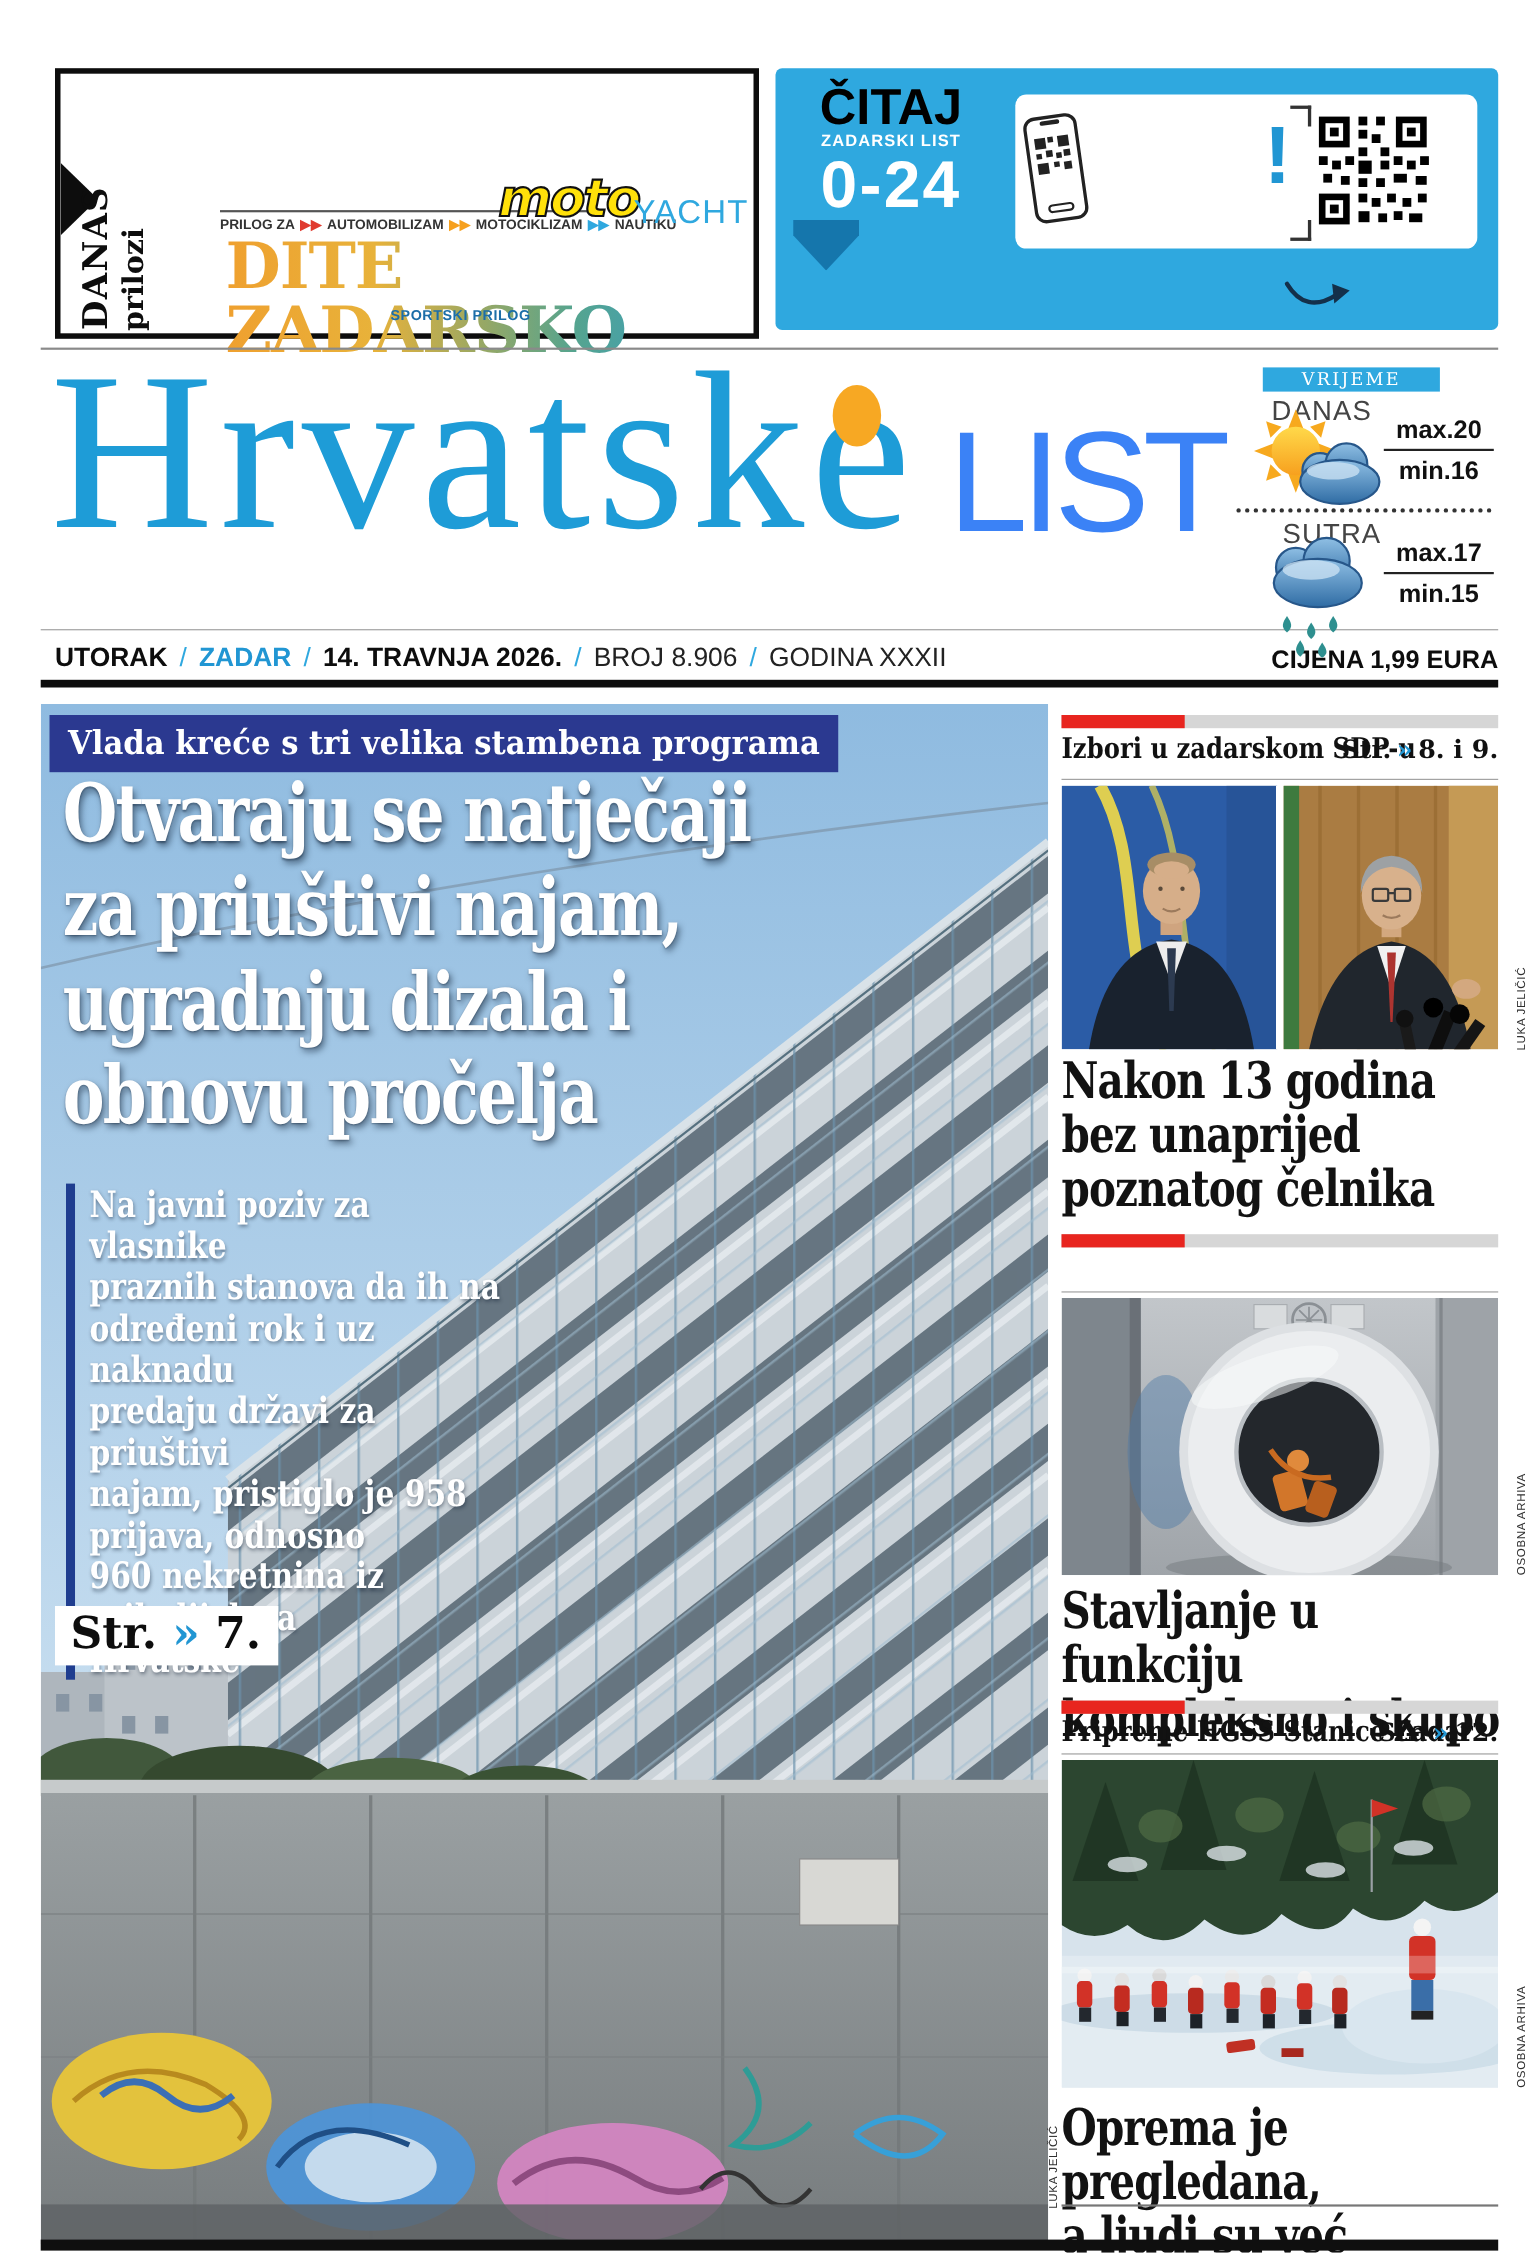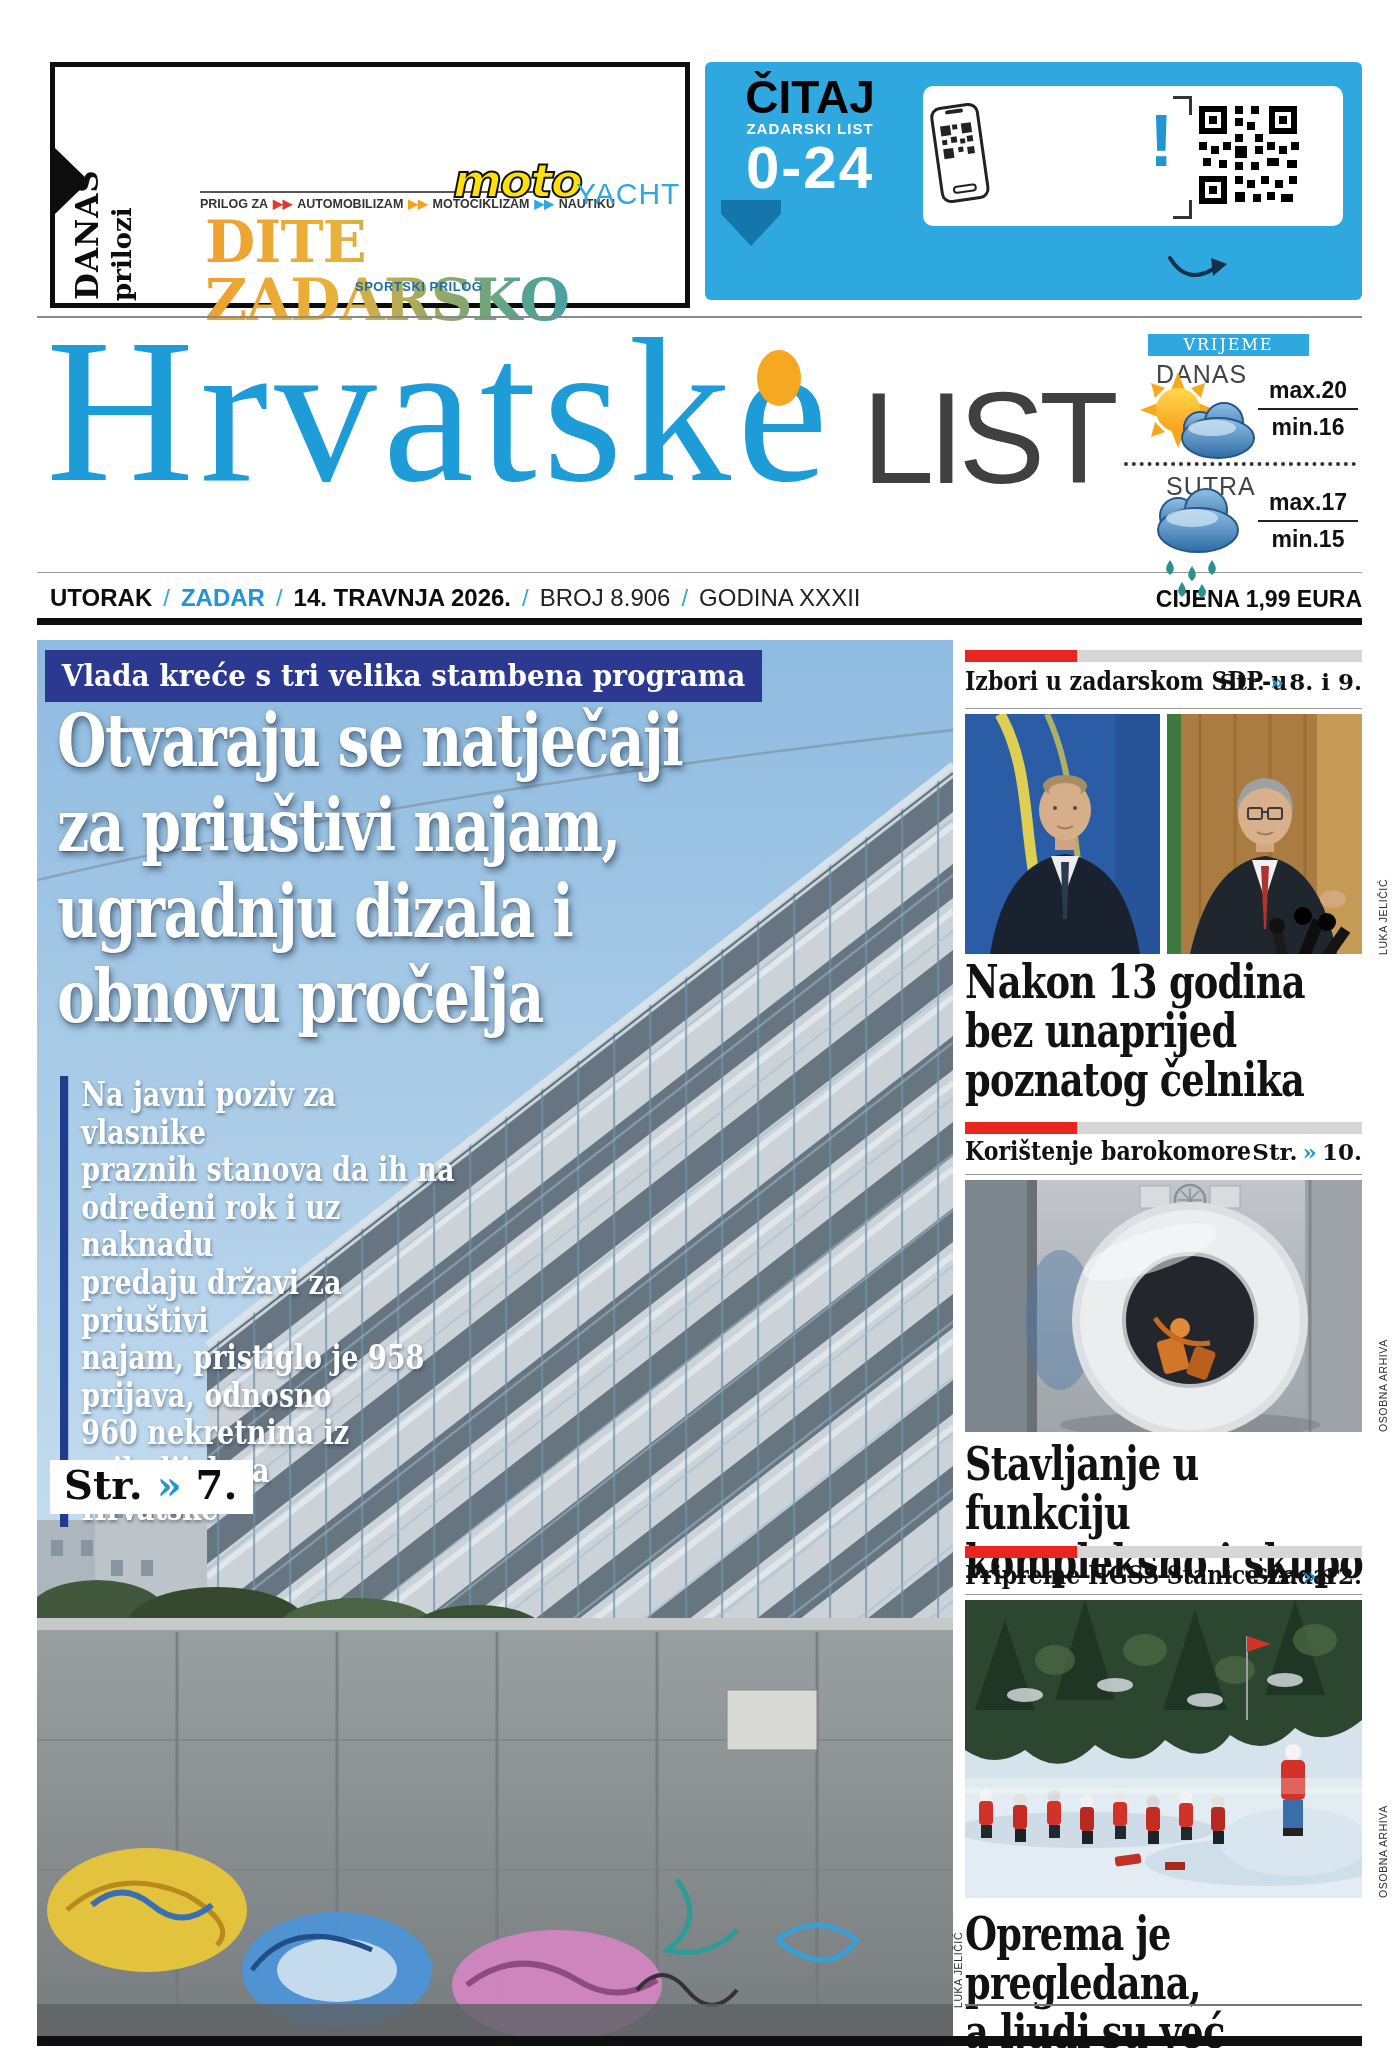--- a/index.html
+++ b/index.html
@@ -43,21 +43,21 @@
   .corner{width:16px;height:16px;}
   #c-tr{left:250px;top:10px;border-top:3px solid #333;border-right:3px solid #333;}
   #c-br{left:250px;top:114px;border-bottom:3px solid #333;border-right:3px solid #333;}
   #qr-wrap{left:272px;top:16px;width:106px;height:106px;}
   #arrow-doodle{left:462px;top:188px;}
 
   
   #rule-1{left:37px;top:316px;width:1325px;height:2px;background:#8a8a8a;}
   #mast-title{left:46px;top:308px;font:400 205px/1 "Liberation Serif",serif;color:#1E9CD7;letter-spacing:6px;}
   #mast-dot{left:757px;top:350px;width:44px;height:56px;border-radius:50%;background:#F7A823;}
-  #mast-suffix{left:862px;top:373px;font:400 130px/1 "Liberation Sans",sans-serif;color:#404040;letter-spacing:-6px;}
+  #mast-suffix{left:862px;top:373px;font:400 130px/1 "Liberation Sans",sans-serif;color:#3b82f6;letter-spacing:-6px;}
 
   
   #weather{left:1118px;top:328px;width:244px;height:240px;z-index:3;}
   #w-head{left:30px;top:6px;width:161px;height:22px;background:#2FA8DF;color:#fff;
      font:400 16px/22px "DejaVu Serif",serif;text-align:center;letter-spacing:2px;}
   .w-day{font:400 25px/1 "Liberation Sans",sans-serif;color:#444;letter-spacing:1px;}
   #w-today-label{left:38px;top:34px;} #w-sutra-label{left:48px;top:146px;}
   .w-pair{width:100px;}
   .w-row{display:flex;justify-content:center;font:800 23px/1 "Liberation Sans",sans-serif;color:#111;padding:3px 0;}
   .w-sep{border:0;border-top:2px solid #222;margin:3px 0;}
@@ -505,24 +505,20 @@
     </svg>
   </div>
   <div id="s1-credit" class="vcred">LUKA JELIČIĆ</div>
   <div id="s1-headline" class="abs pre sec-headline">Nakon 13 godina
 bez unaprijed
 poznatog čelnika</div>
 
   <div id="s2-bar" class="abs sec-bar">
       <div class="red"></div>
     </div>
-  <div id="s2-row" class="abs kick-row">
-    <span class="kick-label">Korištenje barokomore</span>
-    <span class="kick-ref"><span>Str.</span><span class="chev-blue">»</span><span>10.</span></span>
-  </div>
   <div id="s2-line" class="abs sec-line"></div>
   <div id="s2-photo" class="abs sec-photo">
     <svg width="397" height="252" viewBox="0 0 397 252" preserveAspectRatio="none">
       <defs>
         <linearGradient id="bgr" x1="0" y1="0" x2="0" y2="1">
           <stop offset="0" stop-color="#C2C6CA"></stop>
             <stop offset="1" stop-color="#9FA4A9"></stop>
         </linearGradient>
       </defs>
       <rect width="397" height="252" fill="url(#bgr)"></rect>

